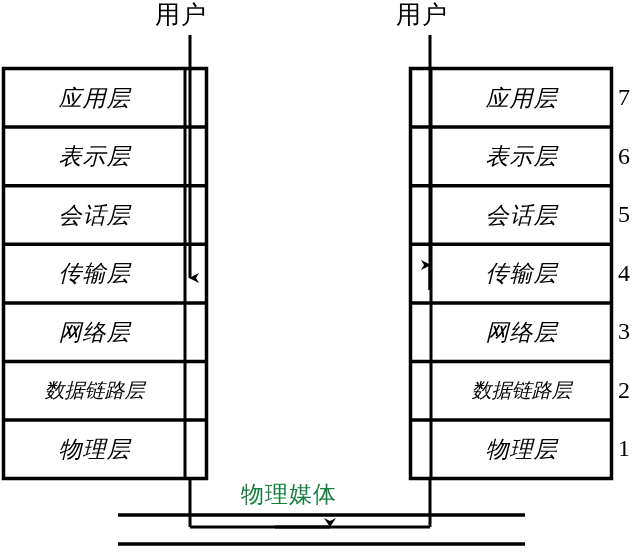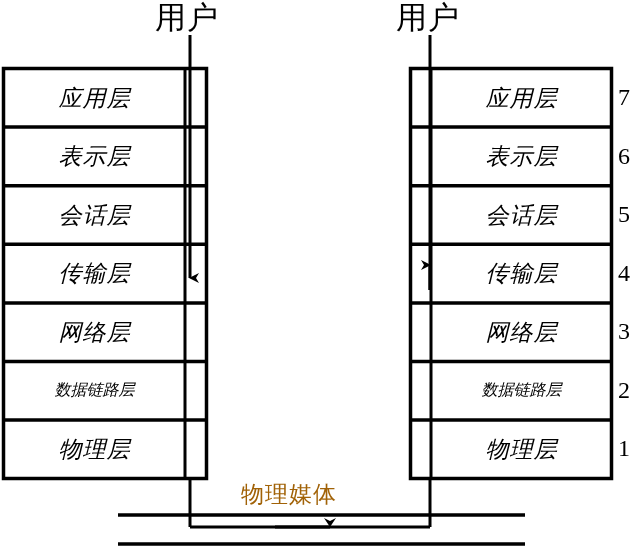--- a/index.html
+++ b/index.html
@@ -17,53 +17,53 @@
   }
   svg.layer {
     position: absolute;
     left: 0;
     top: 0;
     width: 635px;
     height: 554px;
   }
   .user-label {
     position: absolute;
-    font-size: 31px;
+    font-size: 25px;
     color: #000;
     letter-spacing: 1px;
     white-space: nowrap;
     line-height: 1;
   }
   .layer-cell {
     position: absolute;
     display: flex;
     align-items: center;
     justify-content: center;
     font-size: 23px;
     color: #000;
     letter-spacing: 1px;
     white-space: nowrap;
     font-style: italic;
   }
   .layer-cell.narrow {
-    font-size: 16px;
+    font-size: 20px;
     letter-spacing: 0px;
     text-align: right;
   }
   .num-label {
     position: absolute;
     font-size: 24px;
     color: #000;
     text-align: left;
     line-height: 1;
   }
   .media-label {
     position: absolute;
     font-size: 23px;
-    color: #a16207;
+    color: #15803d;
     letter-spacing: 1px;
     white-space: nowrap;
     line-height: 1;
   }
 </style>
 </head>
 <body>
 
 <div id="canvas">
 

